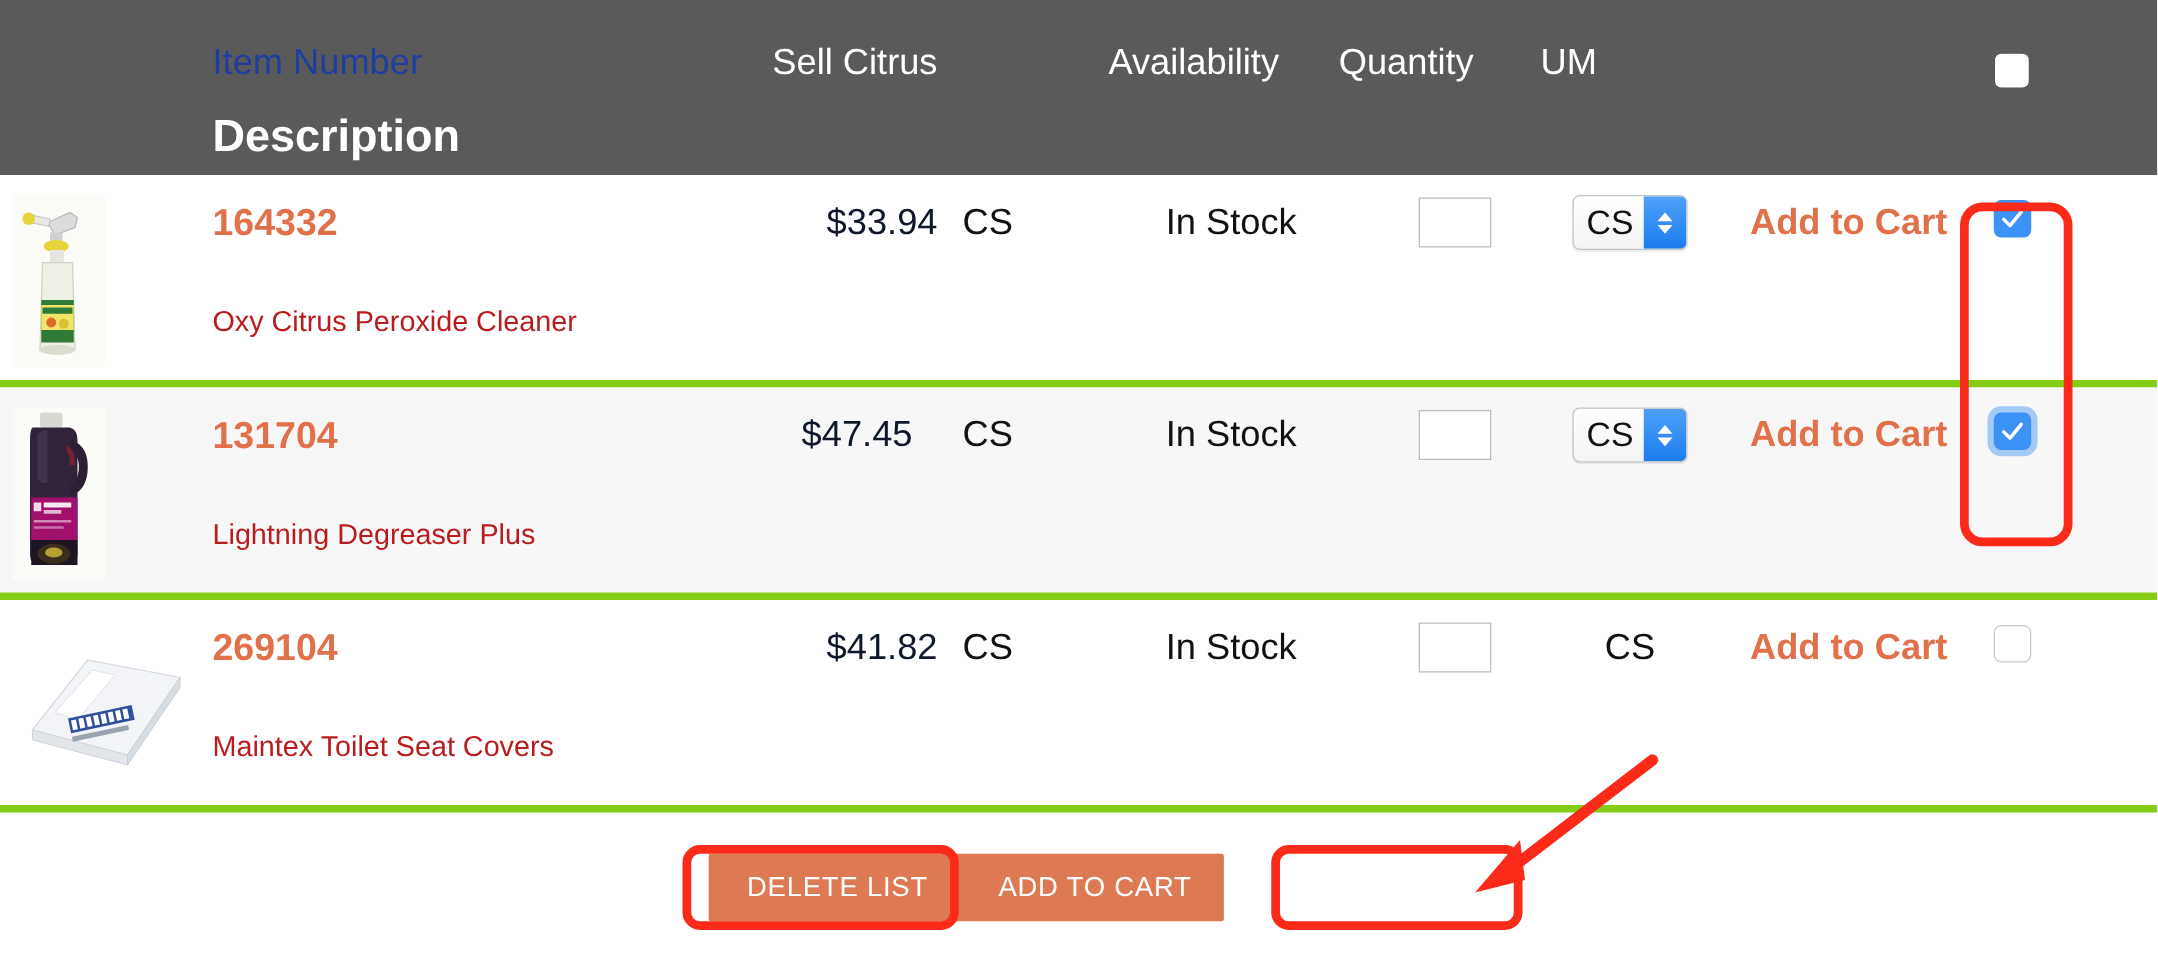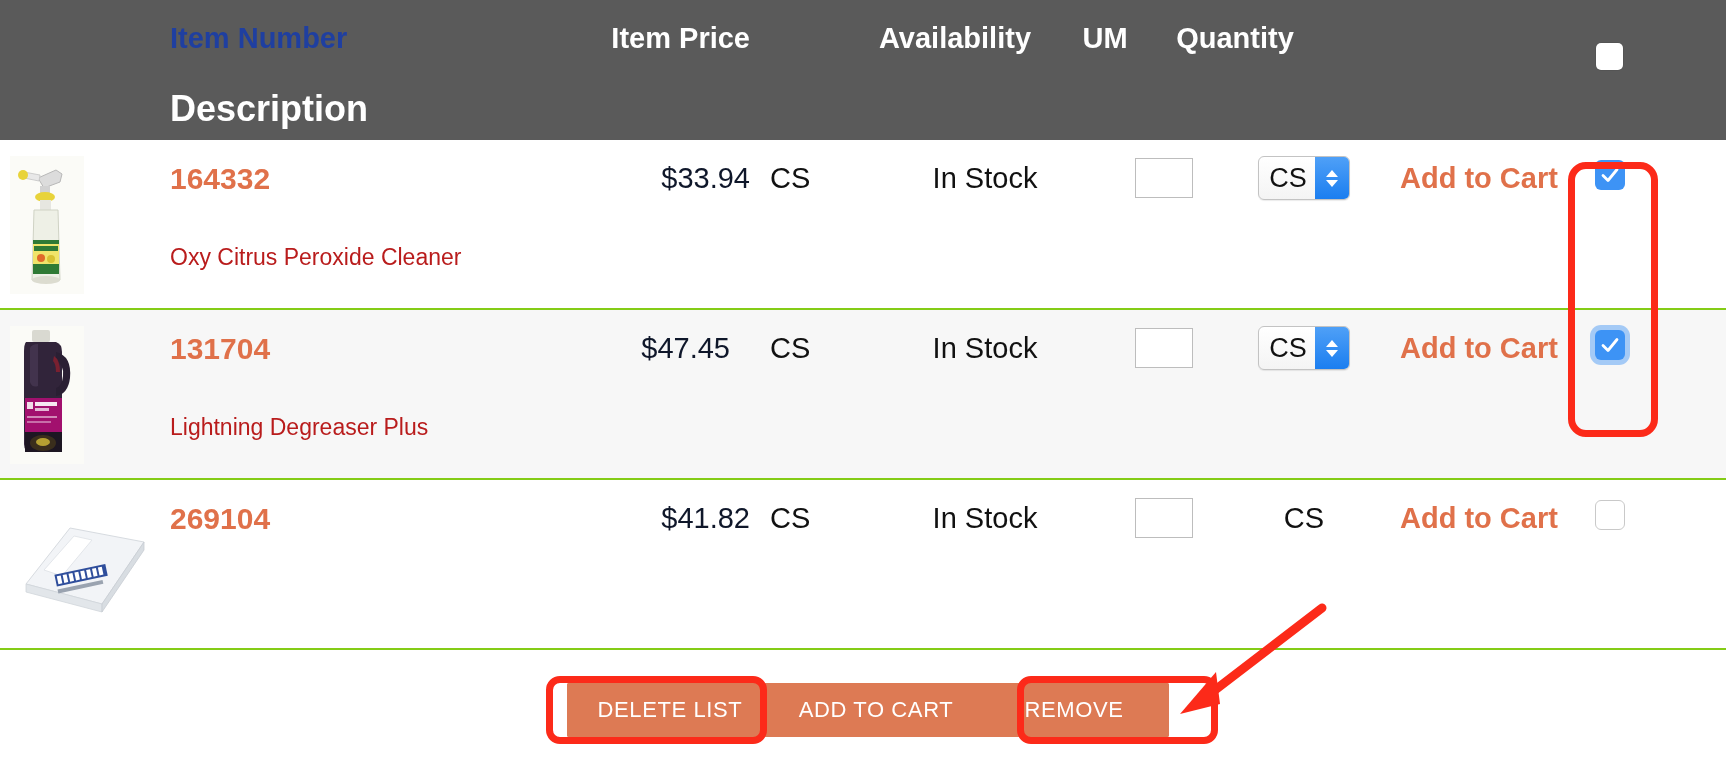--- a/index.html
+++ b/index.html
@@ -39,23 +39,23 @@
     height: 140px;
     box-sizing: border-box;
     position: relative;
   }
   .thead-row {
     display: flex;
     align-items: flex-start;
   }
   .th {
     font-size: 29px;
-    font-weight: bold;
-    line-height: 1;
-    padding-top: 24px;
+    font-weight: normal;
+    line-height: 1;
+    padding-top: 36px;
     box-sizing: border-box;
     white-space: nowrap;
   }
   .th.link {
     color: #1f3fa0;
     cursor: pointer;
   }
   .th-left  { text-align: left; }
   .th-right { text-align: right; }
   .th-ctr   { text-align: center; }
@@ -77,21 +77,21 @@
     background: #ffffff;
     border-radius: 5px;
     box-shadow: 0 0 0 0.5px rgba(0,0,0,0.12);
   }
 
   
   .row {
     position: relative;
     height: 170px;
     background: #ffffff;
-    border-bottom: 2px solid #84cc16;
+    border-bottom: 6px solid #84cc16;
     box-sizing: border-box;
   }
   .row.alt { background: #f7f7f7; }
 
   .thumb {
     position: absolute;
     left: 10px;
     top: 16px;
     width: 74px;
     height: 138px;
@@ -324,25 +324,25 @@
 </style>
 </head>
 <body>
 
 <div id="page">
 
   <div class="thead">
     <div class="thead-row">
       <div class="th col-img"></div>
       <div class="th col-item th-left link">Item Number</div>
-      <div class="th col-price th-right">Item Price</div>
+      <div class="th col-price th-right">Sell Citrus</div>
       <div class="th col-um1"></div>
       <div class="th col-avail th-ctr">Availability</div>
+      <div class="th col-qty th-ctr">Quantity</div>
       <div class="th col-um th-ctr">UM</div>
-      <div class="th col-qty th-ctr">Quantity</div>
       <div class="th col-chk"></div>
     </div>
     <div class="th-desc">Description</div>
     <div class="hdr-check"></div>
   </div>
 
   <div class="row">
     <div class="thumb">
       <svg width="74" height="138" viewBox="0 0 74 138">
         <rect x="0" y="0" width="74" height="138" fill="#fbfbf7"></rect>
@@ -453,34 +453,34 @@
           <rect x="68" y="60" width="4" height="8" fill="#ffffff"></rect>
           <rect x="74" y="60" width="4" height="8" fill="#ffffff"></rect>
           <rect x="80" y="60" width="4" height="8" fill="#ffffff"></rect>
           <rect x="86" y="60" width="4" height="8" fill="#ffffff"></rect>
           <rect x="92" y="60" width="4" height="8" fill="#ffffff"></rect>
           <rect x="48" y="73" width="46" height="4" fill="#9aa3b0"></rect>
         </g>
       </svg>
     </div>
     <div class="item-no">269104</div>
+    <div class="descr">Maintex Toilet Seat Covers</div>
     <div class="price" style="left:590px; width:160px;">$41.82</div>
     <div class="price-um" style="left:770px;">CS</div>
     <div class="avail" style="left:860px; width:250px;">In Stock</div>
     <input class="qty-input" type="text" value="" style="">
     <div class="um-text">CS</div>
     <div class="add-cart">Add to Cart</div>
     <div class="row-check empty"></div>
   </div>
 
   <div class="btnbar-wrap">
     <div class="btnbar">
       <button class="btn b1">DELETE LIST</button>
       <button class="btn b2">ADD TO CART</button>
-      <button class="btn b3">REMOVE</button>
     </div>
   </div>
 
   <div class="anno-box anno-check"></div>
   <div class="anno-box anno-delete"></div>
   <div class="anno-box anno-remove"></div>
 
   <svg class="anno-arrow" viewBox="0 0 200 135">
     <line x1="182" y1="12" x2="62" y2="104" stroke="#fc2a19" stroke-width="9" stroke-linecap="round"></line>
     <path d="M40 118 L76 76 L80 108 Z" fill="#fc2a19"></path>

